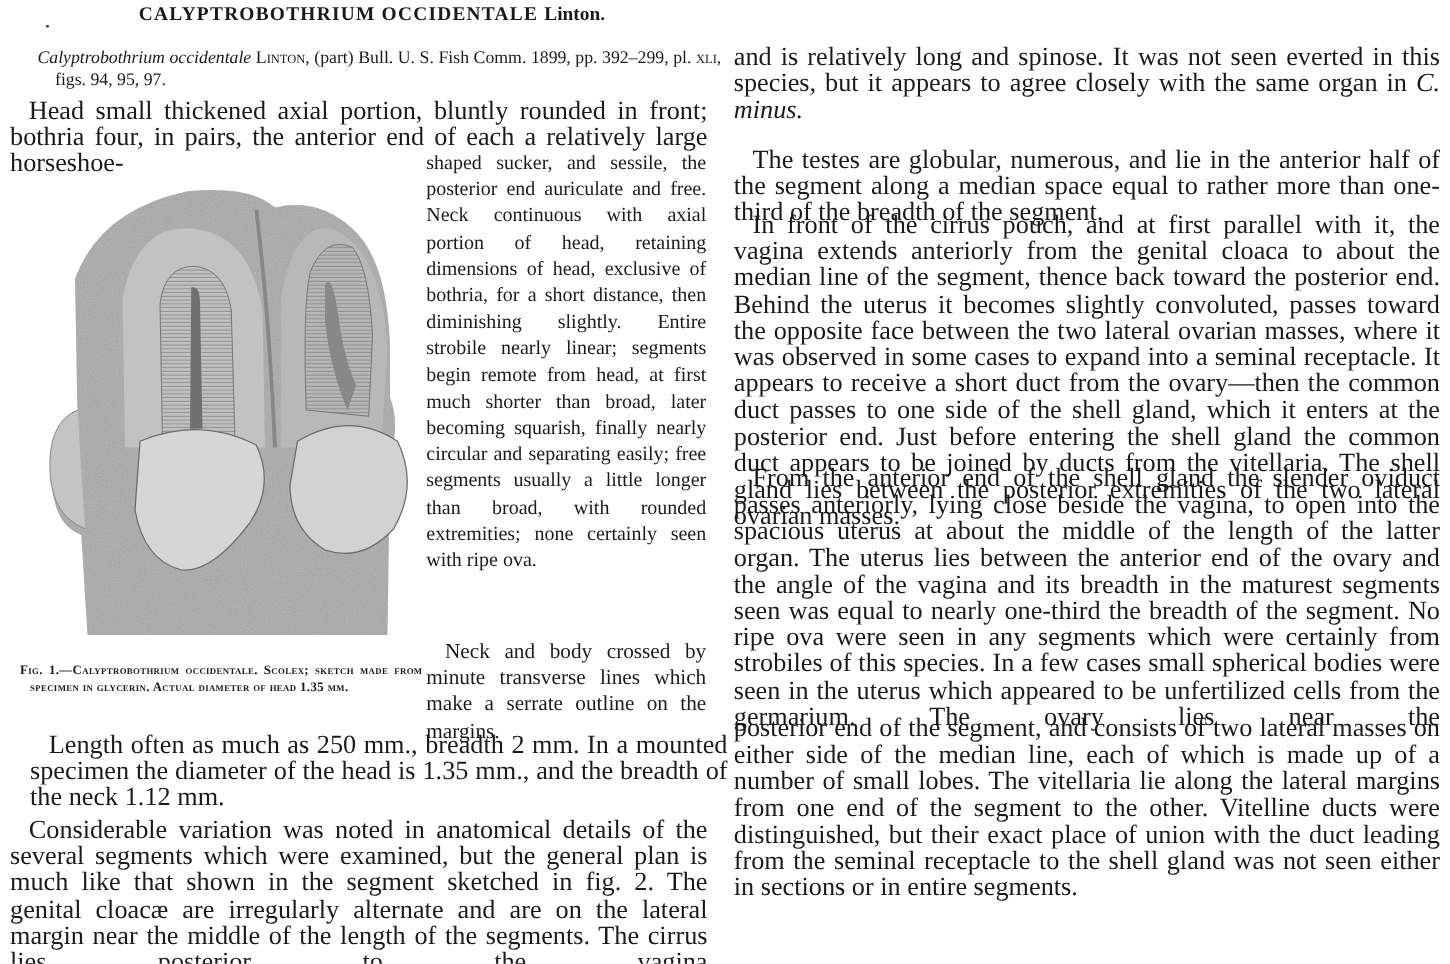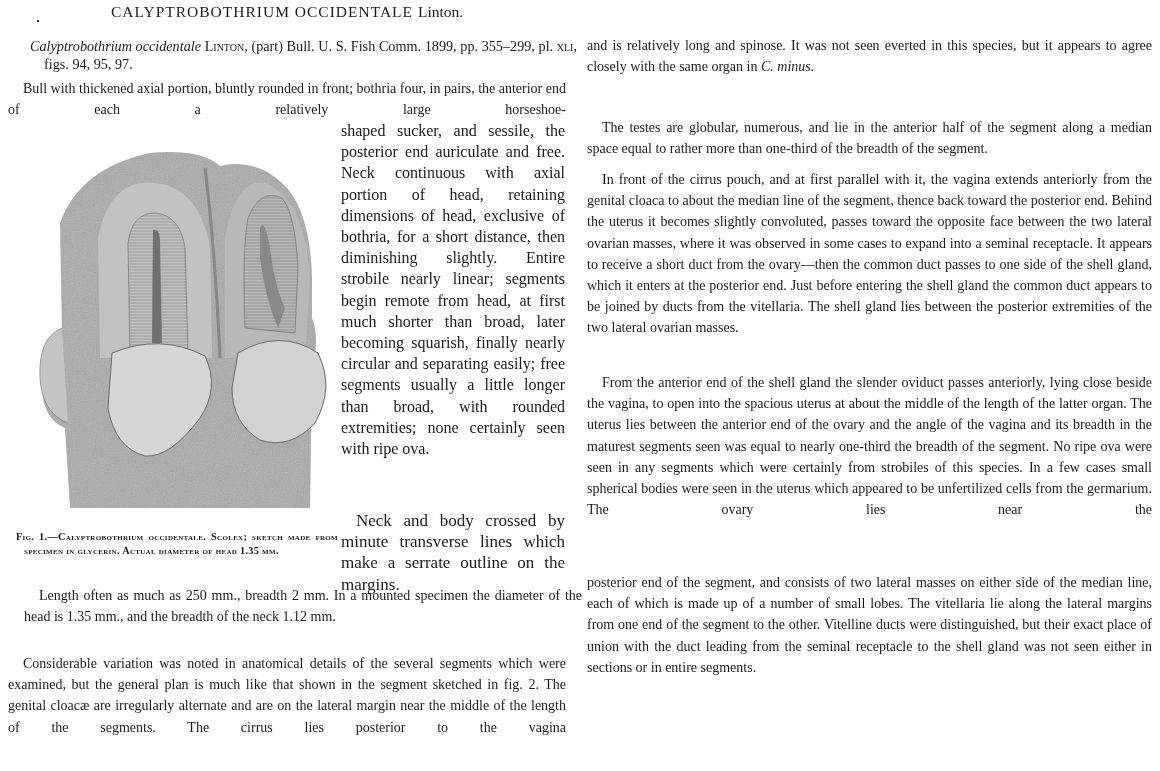--- a/index.html
+++ b/index.html
@@ -5,32 +5,32 @@
     html, body { margin: 0; padding: 0; background: #ffffff; }
     body {
       width: 1160px; height: 771px; position: relative; overflow: hidden;
       font-family: "Liberation Serif", "DejaVu Serif", serif;
       color: #1a1a1a;
     }
     .col-left { position: absolute; left: 8px; top: 0; width: 558px; }
     .col-right { position: absolute; left: 587px; top: 0; width: 565px; }
     .title {
       position: absolute; left: 103px; top: 3px;
-      font-size: 15.5px; font-weight: normal; letter-spacing: 1px; white-space: nowrap; text-align: right;
+      font-size: 15.5px; font-weight: bold; letter-spacing: 1px; white-space: nowrap; text-align: right;
     }
     .title .author { letter-spacing: 0; }
     .synonymy {
       position: absolute; left: 22px; top: 37px; width: 533px;
       font-size: 14.2px; line-height: 18px; text-align: justify;
       padding-left: 14px; text-indent: -14px;
     }
     .synonymy i { font-style: italic; }
     .sc { font-variant: small-caps; }
     .p {
-      font-size: 14px; line-height: 21.2px; text-align: justify; margin: 0;
+      font-size: 21px; line-height: 21.2px; text-align: justify; margin: 0;
       text-indent: 15px;
     }
     .p.noindent { text-indent: 0; }
     .head-p { position: absolute; left: 0; top: 78px; width: 558px; }
     .head-narrow {
       position: absolute; left: 333px; top: 120px; width: 224px;
       font-size: 16px; line-height: 21.2px; text-align: justify;
     }
     .neck-p {
       position: absolute; left: 333px; top: 510px; width: 224px;
@@ -57,24 +57,24 @@
 </head>
 <body>
 
 <div class="col-left">
   <div class="title">
     <span>CALYPTROBOTHRIUM OCCIDENTALE</span>
     <span class="author">Linton.</span>
   </div>
   <span class="margin-dot" style="left:29px; top:20px;"></span>
 
-  <div class="synonymy"><i>Calyptrobothrium occidentale</i> <span class="sc">Linton</span><span>, (part) Bull. U. S. Fish Comm. 1899, pp. 355–299, pl. </span><span class="sc">xli</span><span>, figs. 94, 95, 97.</span></div>
+  <div class="synonymy"><i>Calyptrobothrium occidentale</i> <span class="sc">Linton</span><span>, (part) Bull. U. S. Fish Comm. 1899, pp. 392–299, pl. </span><span class="sc">xli</span><span>, figs. 94, 95, 97.</span></div>
 
   <div class="head-p">
-    <p class="p" style="text-align-last: justify;">Bull with thickened axial portion, bluntly rounded in front; bothria four, in pairs, the anterior end of each a relatively large horseshoe-</p>
+    <p class="p" style="text-align-last: justify;">Head small thickened axial portion, bluntly rounded in front; bothria four, in pairs, the anterior end of each a relatively large horseshoe-</p>
   </div>
   <div class="head-narrow">shaped sucker, and sessile, the posterior end auriculate and free. Neck continuous with axial portion of head, retaining dimensions of head, exclusive of bothria, for a short distance, then diminishing slightly. Entire strobile nearly linear; segments begin remote from head, at first much shorter than broad, later becoming squarish, finally nearly circular and separating easily; free segments usually a little longer than broad, with rounded extremities; none certainly seen with ripe ova.</div>
 
   <div class="figure">
     <svg width="310" height="380" viewBox="0 0 310 380">
       <defs>
         <filter id="grain" x="0" y="0" width="100%" height="100%">
           <feTurbulence type="fractalNoise" baseFrequency="0.9" numOctaves="2" result="n"></feTurbulence>
           <feColorMatrix type="saturate" values="0" in="n" result="g"></feColorMatrix>
           <feComponentTransfer in="g" result="g2">

